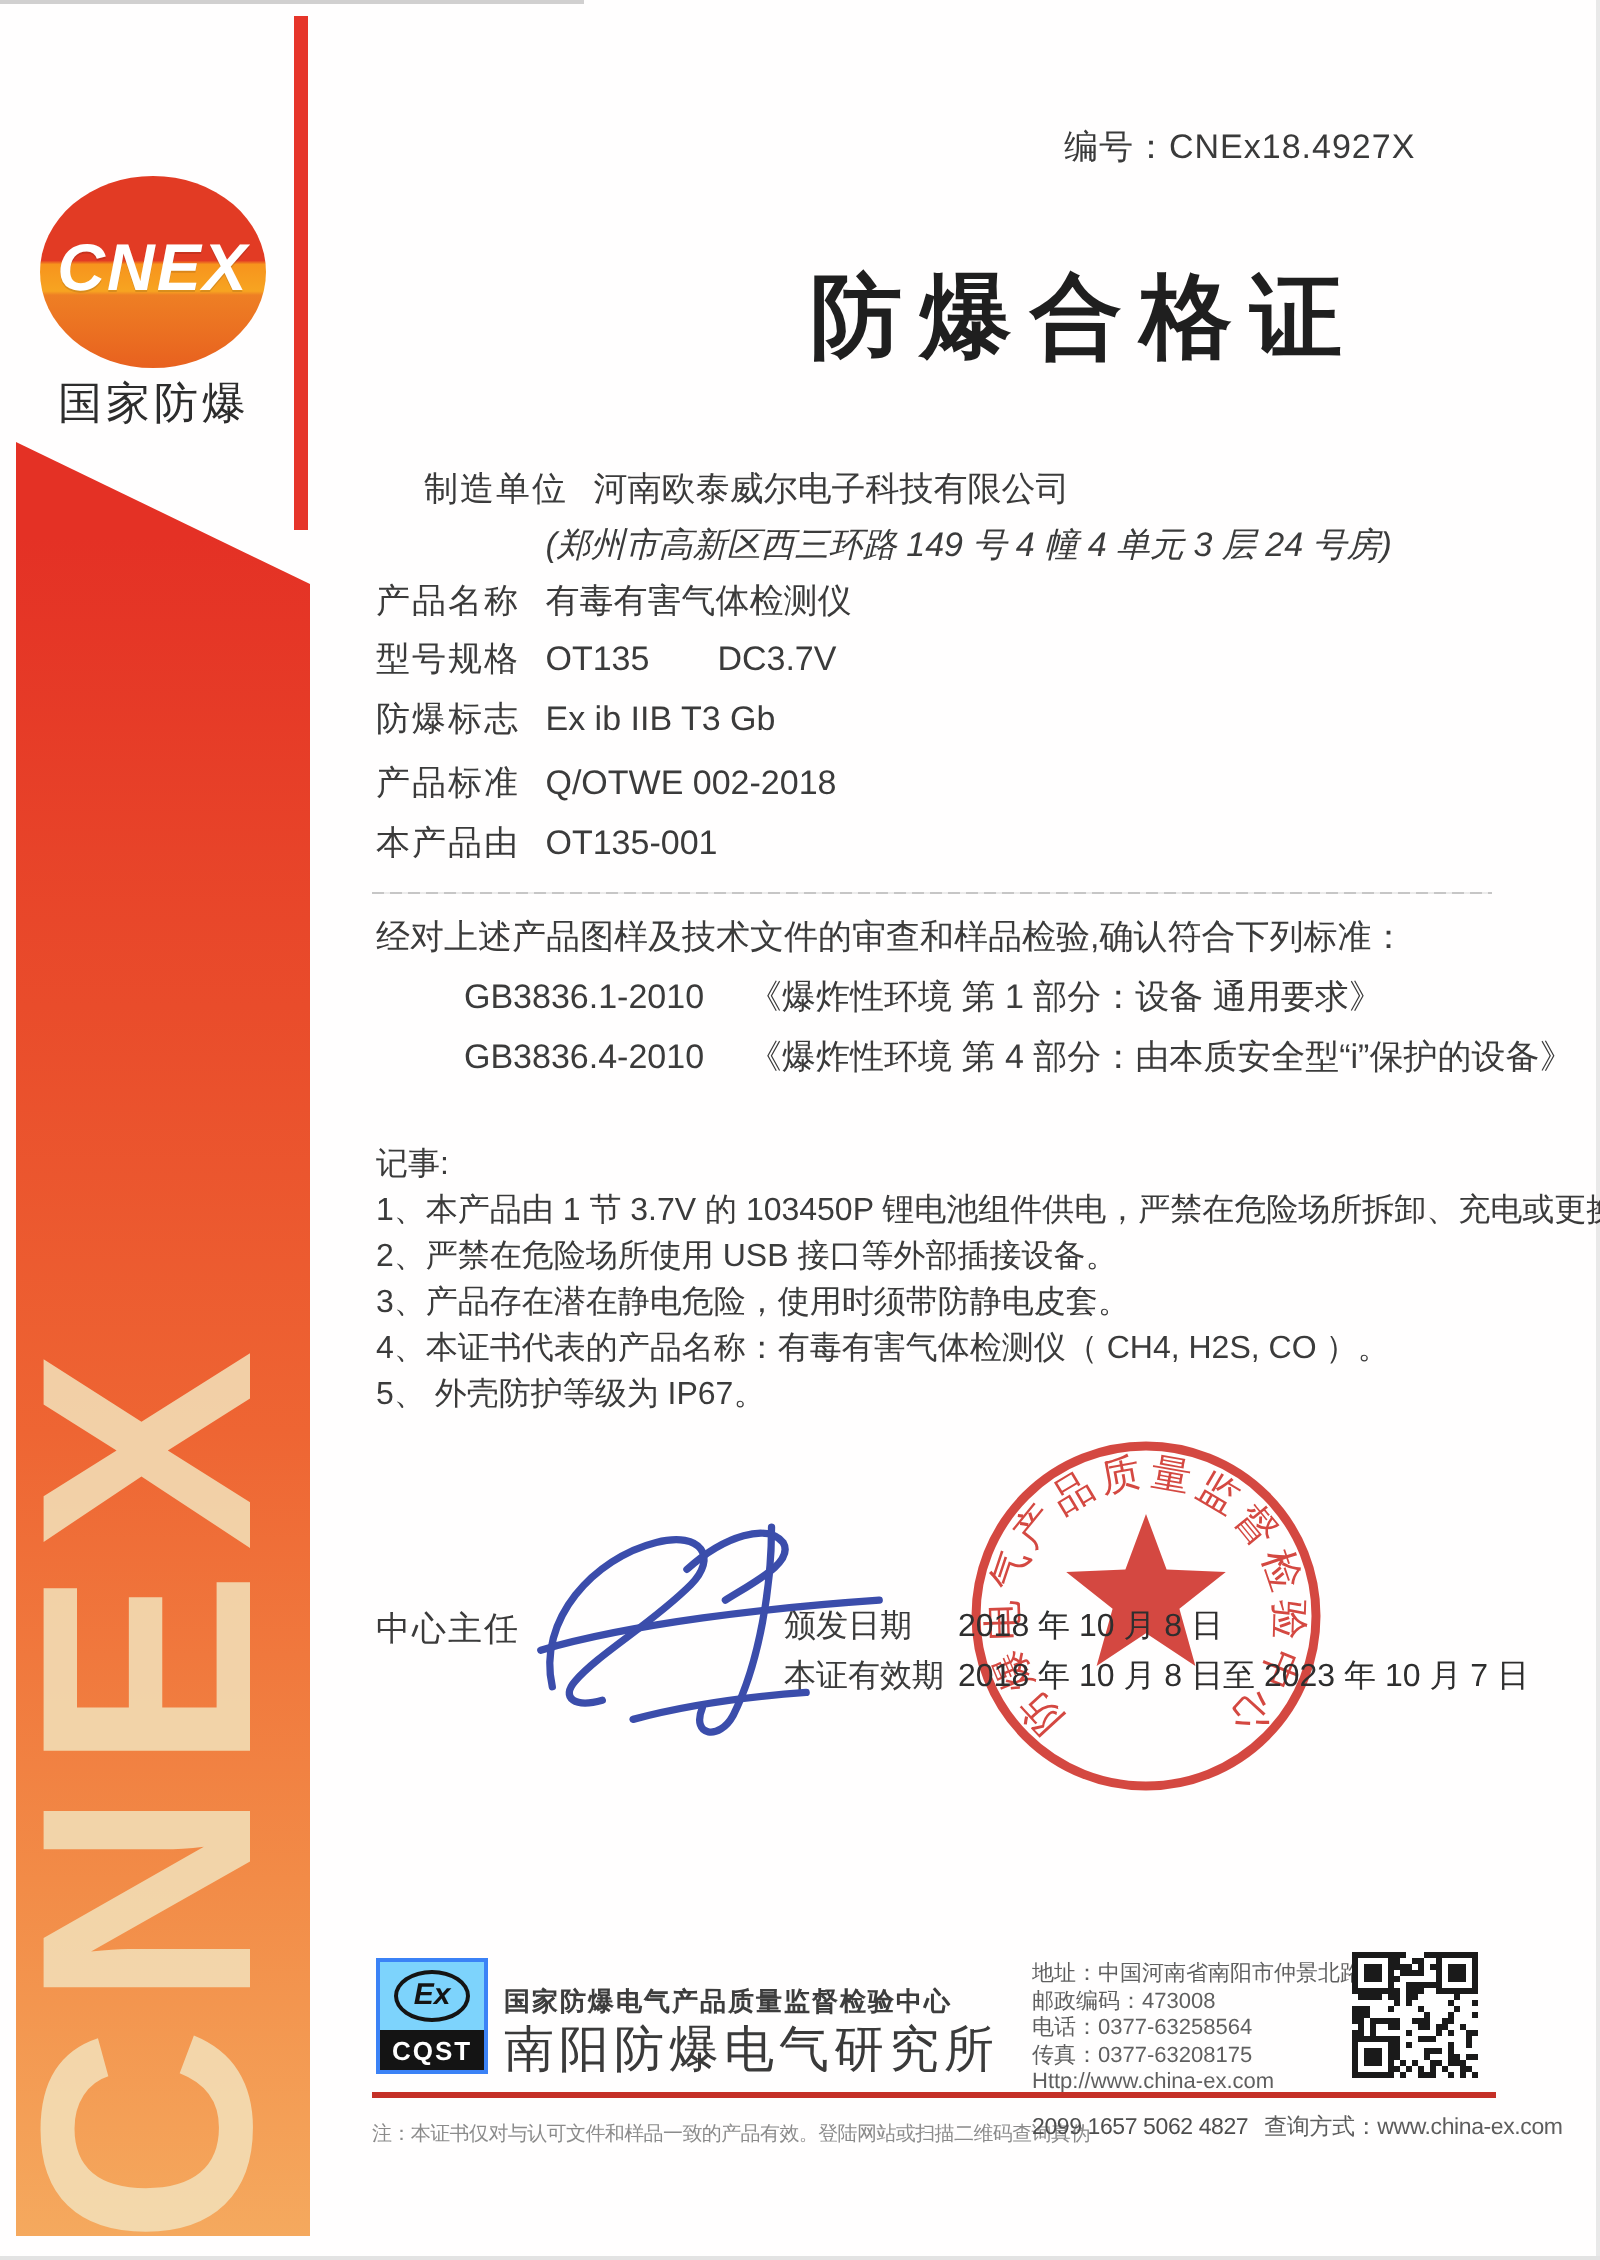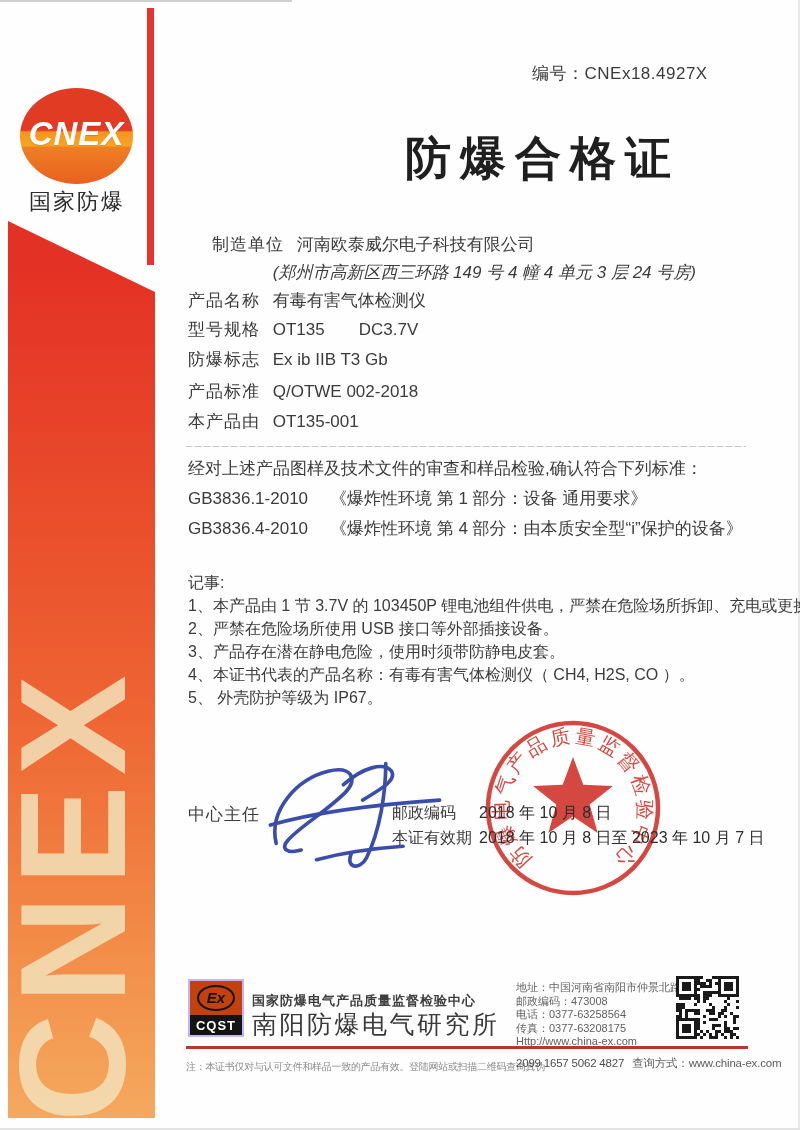--- a/index.html
+++ b/index.html
@@ -34,37 +34,37 @@
   .fields{position:absolute;left:188px;top:233px;font-size:17px;color:#3b3b3b;}
   .frow{position:absolute;left:0;white-space:nowrap;}
   .frow .lbl{display:inline-block;width:80px;letter-spacing:1px;}
   .r1{top:0;margin-left:24px;} .r2{top:28px;font-style:italic;} .r3{top:56px;} .r4{top:85px;} .r5{top:115px;} .r6{top:147px;} .r7{top:177px;}
 
   .divider{position:absolute;left:186px;top:446px;width:560px;height:1px;
     background:repeating-linear-gradient(90deg,rgba(130,130,130,.45) 0 6px,rgba(130,130,130,.15) 6px 9px);}
 
   
   .standards{position:absolute;left:188px;top:454px;font-size:17px;line-height:30px;color:#3b3b3b;white-space:nowrap;}
-  .standards .code{display:inline-block;min-width:128px;margin-right:14px;}
+  .standards .code{display:inline-block;min-width:128px;margin-right:14px;margin-left:44px;}
 
   
   .notes{position:absolute;left:188px;top:571px;font-size:16px;line-height:23px;color:#3b3b3b;white-space:nowrap;}
 
   
   .sign-label{position:absolute;left:188px;top:803px;font-size:17px;letter-spacing:1px;z-index:5;}
   .date-l1{position:absolute;left:392px;top:803px;font-size:16px;z-index:5;}
   .date-v1{position:absolute;left:479px;top:803px;font-size:16px;z-index:5;color:#2e2e2e;}
   .date-l2{position:absolute;left:392px;top:828px;font-size:16px;z-index:5;}
   .date-v2{position:absolute;left:479px;top:828px;font-size:16px;z-index:5;color:#2e2e2e;white-space:nowrap;}
   .signature{position:absolute;left:255px;top:752px;z-index:6;}
   .stamp{position:absolute;left:478px;top:713px;z-index:4;opacity:.88;}
 
   
-  .ex-logo{position:absolute;left:188px;top:979px;width:56px;height:58px;border:2px solid #c4b5fd;
-    background:#c2410c;box-sizing:border-box;}
+  .ex-logo{position:absolute;left:188px;top:979px;width:56px;height:58px;border:2px solid #3b82f6;
+    background:#7dd3fc;box-sizing:border-box;}
   .ex-top{height:34px;display:flex;align-items:center;justify-content:center;}
   .ex-oval{width:38px;height:26px;border:2.5px solid #141414;border-radius:50%;
     display:flex;align-items:center;justify-content:center;box-sizing:border-box;}
   .ex-oval span{font-style:italic;font-weight:700;font-size:15px;color:#141414;margin-top:-2px;}
   .ex-bottom{height:20px;background:#141414;color:#fff;display:flex;align-items:center;justify-content:center;
     font-weight:700;font-size:13px;letter-spacing:1px;}
   .org-small{position:absolute;left:252px;top:992px;font-size:13px;font-weight:700;letter-spacing:1px;color:#3d3d3d;}
   .org-large{position:absolute;left:252px;top:1008px;font-size:25px;letter-spacing:2.5px;color:#3a3a3a;}
   .contact{position:absolute;left:516px;top:981px;font-size:11px;line-height:13.5px;color:#5f5f5f;white-space:nowrap;}
   .qr{position:absolute;left:676px;top:976px;width:63px;height:63px;}
@@ -148,21 +148,21 @@
   <div class="notes">
     <div>记事:</div>
     <div>1、本产品由 1 节 3.7V 的 103450P 锂电池组件供电，严禁在危险场所拆卸、充电或更换电池。</div>
     <div>2、严禁在危险场所使用 USB 接口等外部插接设备。</div>
     <div>3、产品存在潜在静电危险，使用时须带防静电皮套。</div>
     <div>4、本证书代表的产品名称：有毒有害气体检测仪（ CH4, H2S, CO ）。</div>
     <div>5、 外壳防护等级为 IP67。</div>
   </div>
 
   <div class="sign-label">中心主任</div>
-  <div class="date-l1">邮政编码</div>
+  <div class="date-l1">颁发日期</div>
   <div class="date-v1">2018 年 10 月 8 日</div>
   <div class="date-l2">本证有效期</div>
   <div class="date-v2">2018 年 10 月 8 日至 2023 年 10 月 7 日</div>
 
   <svg class="signature" width="200" height="125" viewBox="0 0 200 130">
     <g fill="none" stroke="#2b3ea5" stroke-width="3.8" stroke-linecap="round" opacity=".92">
       <path d="M18,95 C10,60 40,28 72,20 C96,14 104,28 90,42 C70,62 42,78 30,92 C22,101 30,106 44,102"></path>
       <path d="M88,34 C108,16 130,10 138,20 C144,30 124,40 108,50"></path>
       <path d="M12,76 C60,62 130,54 188,50"></path>
       <path d="M132,12 C132,42 126,82 112,110 C105,123 90,121 96,106"></path>

